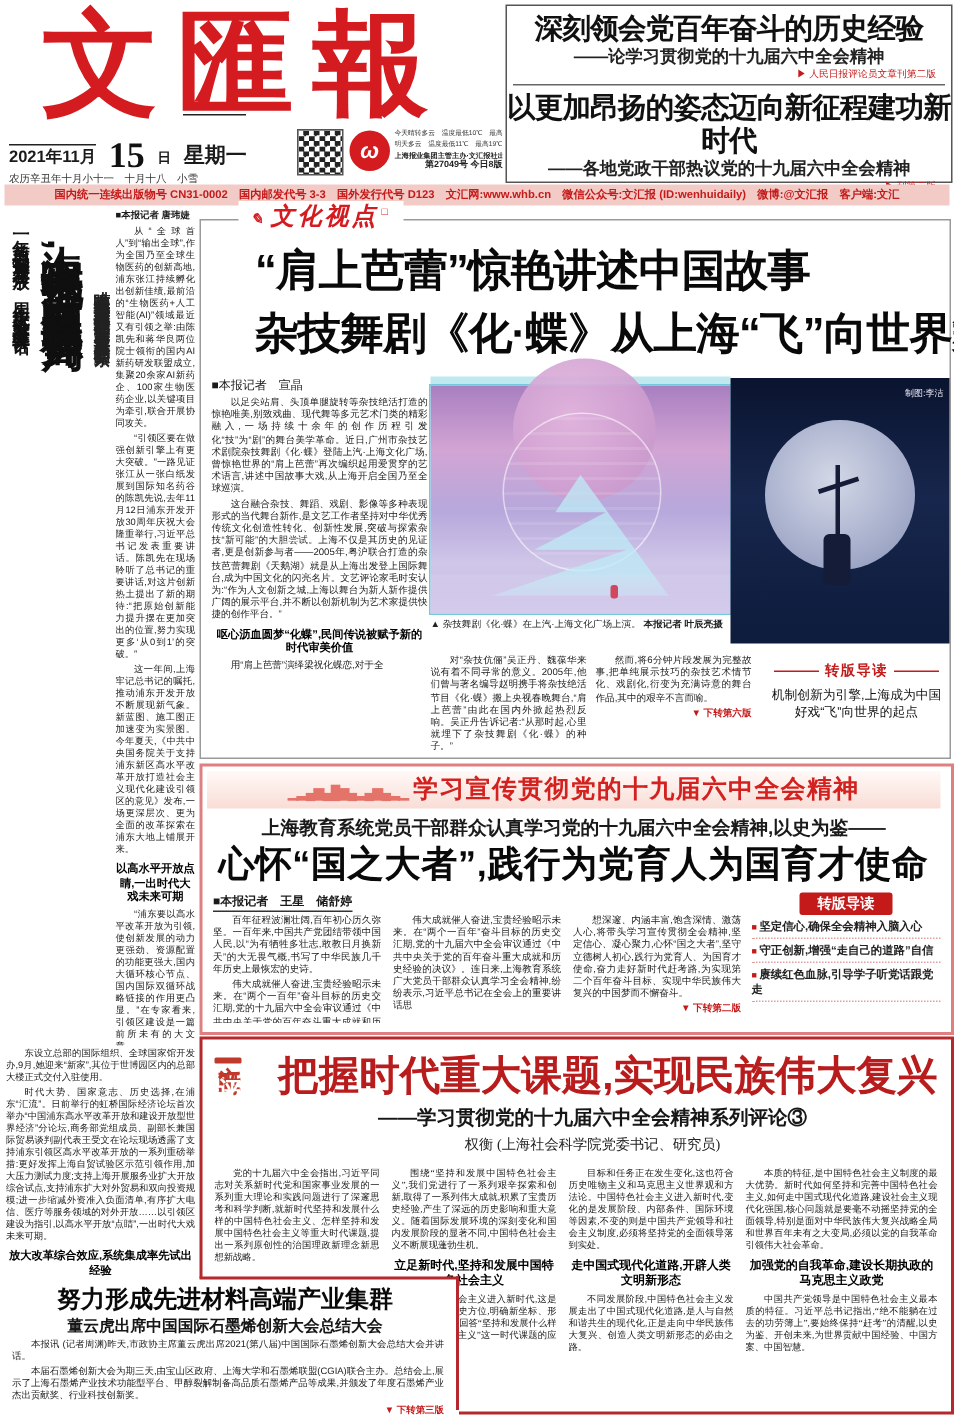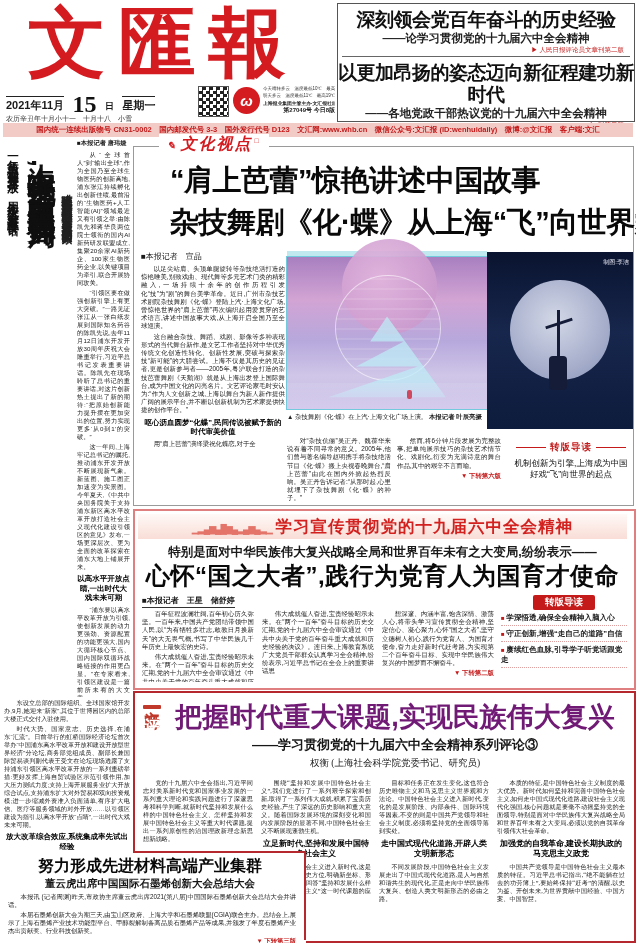--- a/index.html
+++ b/index.html
@@ -10,21 +10,21 @@
   .clip{overflow:hidden;}
   .jc{text-align:justify;}
   p{margin:0 0 2px 0;text-indent:2em;}
   .jump{color:#c41a1a;display:block;text-align:right;text-indent:0;font-weight:bold;}
   
   .mast-title{left:28px;top:0px;width:305px;height:88px;font-size:78px;line-height:86px;font-weight:900;color:#d41b20;letter-spacing:12px;font-family:"Liberation Serif",serif;transform:scaleY(.98);white-space:nowrap;}
   .dateline{left:6px;top:91px;width:192px;height:24px;white-space:nowrap;}
   .d-pre{font-size:11px;font-weight:bold;border-top:1.5px solid #222;padding-top:2px;}
   .d-day{font-size:24px;font-weight:bold;font-family:"Liberation Serif",serif;color:#111;margin:0 4px;vertical-align:-3px;}
   .d-suf{font-size:9px;font-weight:bold;}
-  .d-week{font-size:11px;font-weight:bold;border-top:1.5px solid #222;padding-top:2px;margin-left:4px;}
+  .d-week{font-size:14px;font-weight:bold;border-top:1.5px solid #222;padding-top:18px;margin-left:4px;}
   .lunar{left:6px;top:114px;width:200px;font-size:7px;color:#333;white-space:nowrap;}
   .qr{left:198px;top:86px;width:29px;height:29px;border:1px solid #555;background:repeating-conic-gradient(#222 0 25%,#fff 0 50%);background-size:7px 7px;}
   .logo{left:233px;top:87px;width:27px;height:27px;border-radius:50%;background:#d41b20;color:#fff;text-align:center;line-height:27px;font-size:15px;font-weight:900;font-style:italic;}
   .weather{left:263px;top:86px;width:72px;height:13px;font-size:4.5px;line-height:6.5px;color:#333;}
   .publine{left:263px;top:100px;width:72px;font-size:4.8px;font-weight:bold;color:#222;white-space:nowrap;}
   .issueline{left:263px;top:107px;width:72px;font-size:6px;font-weight:bold;text-align:right;color:#222;line-height:7px;}
   
   .tr-box{left:337px;top:3px;width:296px;height:117px;border:1px solid #555;}
   .tr-h{text-align:center;font-size:19px;font-weight:bold;font-family:"Liberation Serif",serif;letter-spacing:-.5px;margin-top:5px;line-height:22px;color:#111;}
   .tr-sub{text-align:center;font-size:11.5px;font-weight:bold;color:#222;line-height:14px;}
@@ -77,21 +77,21 @@
   .edu-by{left:7px;top:84px;font-size:8px;font-weight:bold;border-bottom:1px solid #333;padding-bottom:1px;}
   .edu-col{top:99px;width:112px;height:72px;font-size:6.4px;line-height:8.2px;}
   .edu-guide{left:366px;top:84px;width:126px;height:88px;}
   .chip{display:block;margin:0 auto;width:62px;background:#c41a1a;color:#fff;font-size:9.5px;font-weight:bold;text-align:center;border-radius:2px;padding:1px 0;}
   .g-item{font-size:7.6px;font-weight:bold;color:#222;border-bottom:1px dotted #dfa0a0;padding:3px 0 2px 0;text-indent:0;margin:0;}
   .g-item::before{content:"■ ";color:#c41a1a;font-size:6px;}
   
   .com{left:133px;top:691px;width:499px;height:248px;border:2px solid #b5282d;}
   .seal{left:7px;top:6px;height:84px;font-size:15px;font-weight:900;color:#c0392b;font-family:"Liberation Serif",serif;letter-spacing:2px;}
   .seal .stamp{background:#c0392b;color:#fff;padding:1px;border-radius:1px;}
-  .com-h{left:30px;top:6px;width:460px;text-align:center;font-size:27px;font-weight:900;color:#701a75;white-space:nowrap;}
+  .com-h{left:30px;top:6px;width:460px;text-align:right;font-size:27px;font-weight:900;color:#b91c1c;white-space:nowrap;}
   .com-sub{left:30px;top:43px;width:460px;text-align:center;font-size:13px;font-weight:bold;font-family:Liberation Sans, sans-serif;color:#161616;}
   .com-au{left:30px;top:64px;width:460px;text-align:center;font-size:9.5px;font-family:"Liberation Serif",serif;color:#222;}
   .com-col{top:86px;height:152px;font-size:6.2px;line-height:8px;font-family:"Liberation Serif",serif;}
   .com-sh{font-weight:900;font-family:"Liberation Sans",sans-serif;text-align:center;text-indent:0;font-size:8px;line-height:10px;margin:4px 0;color:#000;}
   
   .gra{left:0;top:852px;width:306px;height:94px;background:#fff;z-index:5;}
   .gra-topseg{left:133px;top:851px;width:173px;height:2px;background:#b5282d;z-index:6;}
   .gra-rightseg{left:304px;top:851px;width:2px;height:89px;background:#b5282d;z-index:6;}
   .gra-h{left:0;top:4px;width:300px;text-align:center;font-size:16px;font-weight:900;color:#090909;}
   .gra-sh{left:0;top:25px;width:300px;text-align:center;font-size:10.5px;font-weight:bold;font-family:"Liberation Serif",serif;color:#161616;}
@@ -207,37 +207,37 @@
       <span class="jump">▼ 下转第六版</span>
     </div>
     <div class="abs cu-guide">
       <div class="g-label">转版导读</div>
       <div class="g-text">机制创新为引擎,上海成为中国好戏“飞”向世界的起点</div>
     </div>
   </div>
 
   <div class="abs edu">
     <div class="abs banner clip"><span class="sky">▁▂▄▆▄█▆▄▂▄▆▄▂▁</span><span>学习宣传贯彻党的十九届六中全会精神</span></div>
-    <div class="abs edu-kick">特别是面对中华民族伟大复兴战略全局和世界百年未有之大变局,纷纷表示——</div>
+    <div class="abs edu-kick">上海教育系统党员干部群众认真学习党的十九届六中全会精神,以史为鉴——</div>
     <div class="abs edu-h">心怀“国之大者”,践行为党育人为国育才使命</div>
     <div class="abs edu-by">■本报记者　王星　储舒婷</div>
     <div class="abs edu-col jc clip" style="left:7px">
       <div style="display:contents"><p>百年征程波澜壮阔,百年初心历久弥坚。一百年来,中国共产党团结带领中国人民,以“为有牺牲多壮志,敢教日月换新天”的大无畏气概,书写了中华民族几千年历史上最恢宏的史诗。</p><p>伟大成就催人奋进,宝贵经验昭示未来。在“两个一百年”奋斗目标的历史交汇期,党的十九届六中全会审议通过《中共中央关于党的百年奋斗重大成就和历史经验的决议》。连日来,上海教育系统广大党员干部群众认真学习全会精神,纷纷表示,习近平总书记在全会上的重要讲话思</p></div>
     </div>
     <div class="abs edu-col jc clip" style="left:127px">
       <p>伟大成就催人奋进,宝贵经验昭示未来。在“两个一百年”奋斗目标的历史交汇期,党的十九届六中全会审议通过《中共中央关于党的百年奋斗重大成就和历史经验的决议》。连日来,上海教育系统广大党员干部群众认真学习全会精神,纷纷表示,习近平总书记在全会上的重要讲话思</p>
     </div>
     <div class="abs edu-col jc clip" style="left:247px">
       <p>想深邃、内涵丰富,饱含深情、激荡人心,将带头学习宣传贯彻全会精神,坚定信心、凝心聚力,心怀“国之大者”,坚守立德树人初心,践行为党育人、为国育才使命,奋力走好新时代赶考路,为实现第二个百年奋斗目标、实现中华民族伟大复兴的中国梦而不懈奋斗。</p>
       <span class="jump">▼ 下转第二版</span>
     </div>
     <div class="abs edu-guide">
       <span class="chip">转版导读</span>
       <div>
-          <p class="g-item">学深悟透,确保全会精神入脑入心</p>
+          <p class="g-item">坚定信心,确保全会精神入脑入心</p>
           <p class="g-item">守正创新,增强“走自己的道路”自信</p>
           <p class="g-item">赓续红色血脉,引导学子听党话跟党走</p>
         </div>
     </div>
   </div>
 
   <div class="abs com">
     <div class="abs vert seal">
       <span>文汇时</span><span class="stamp">评</span>
     </div>

